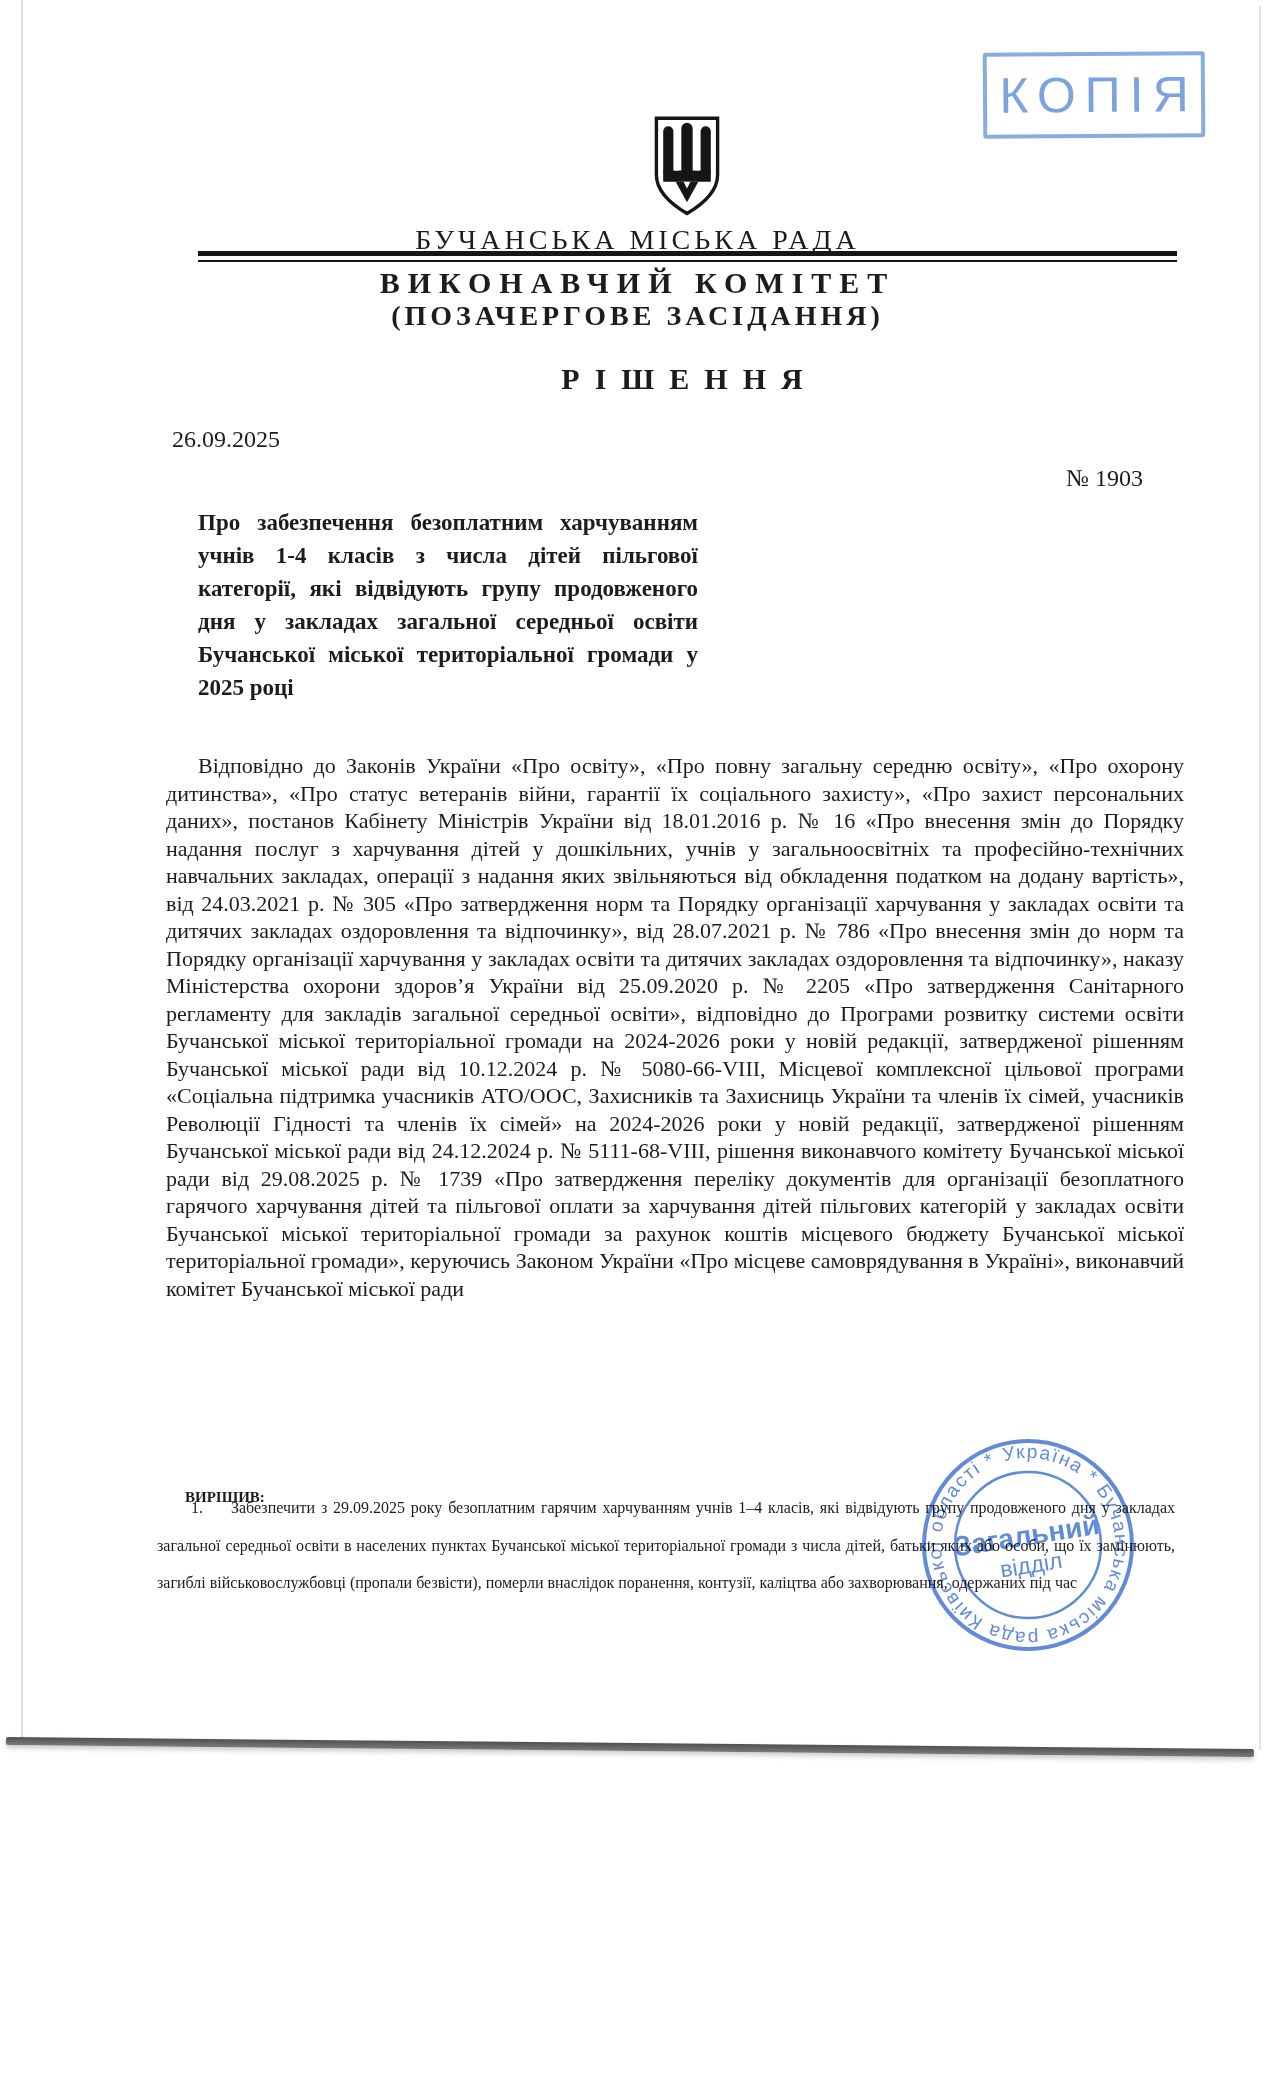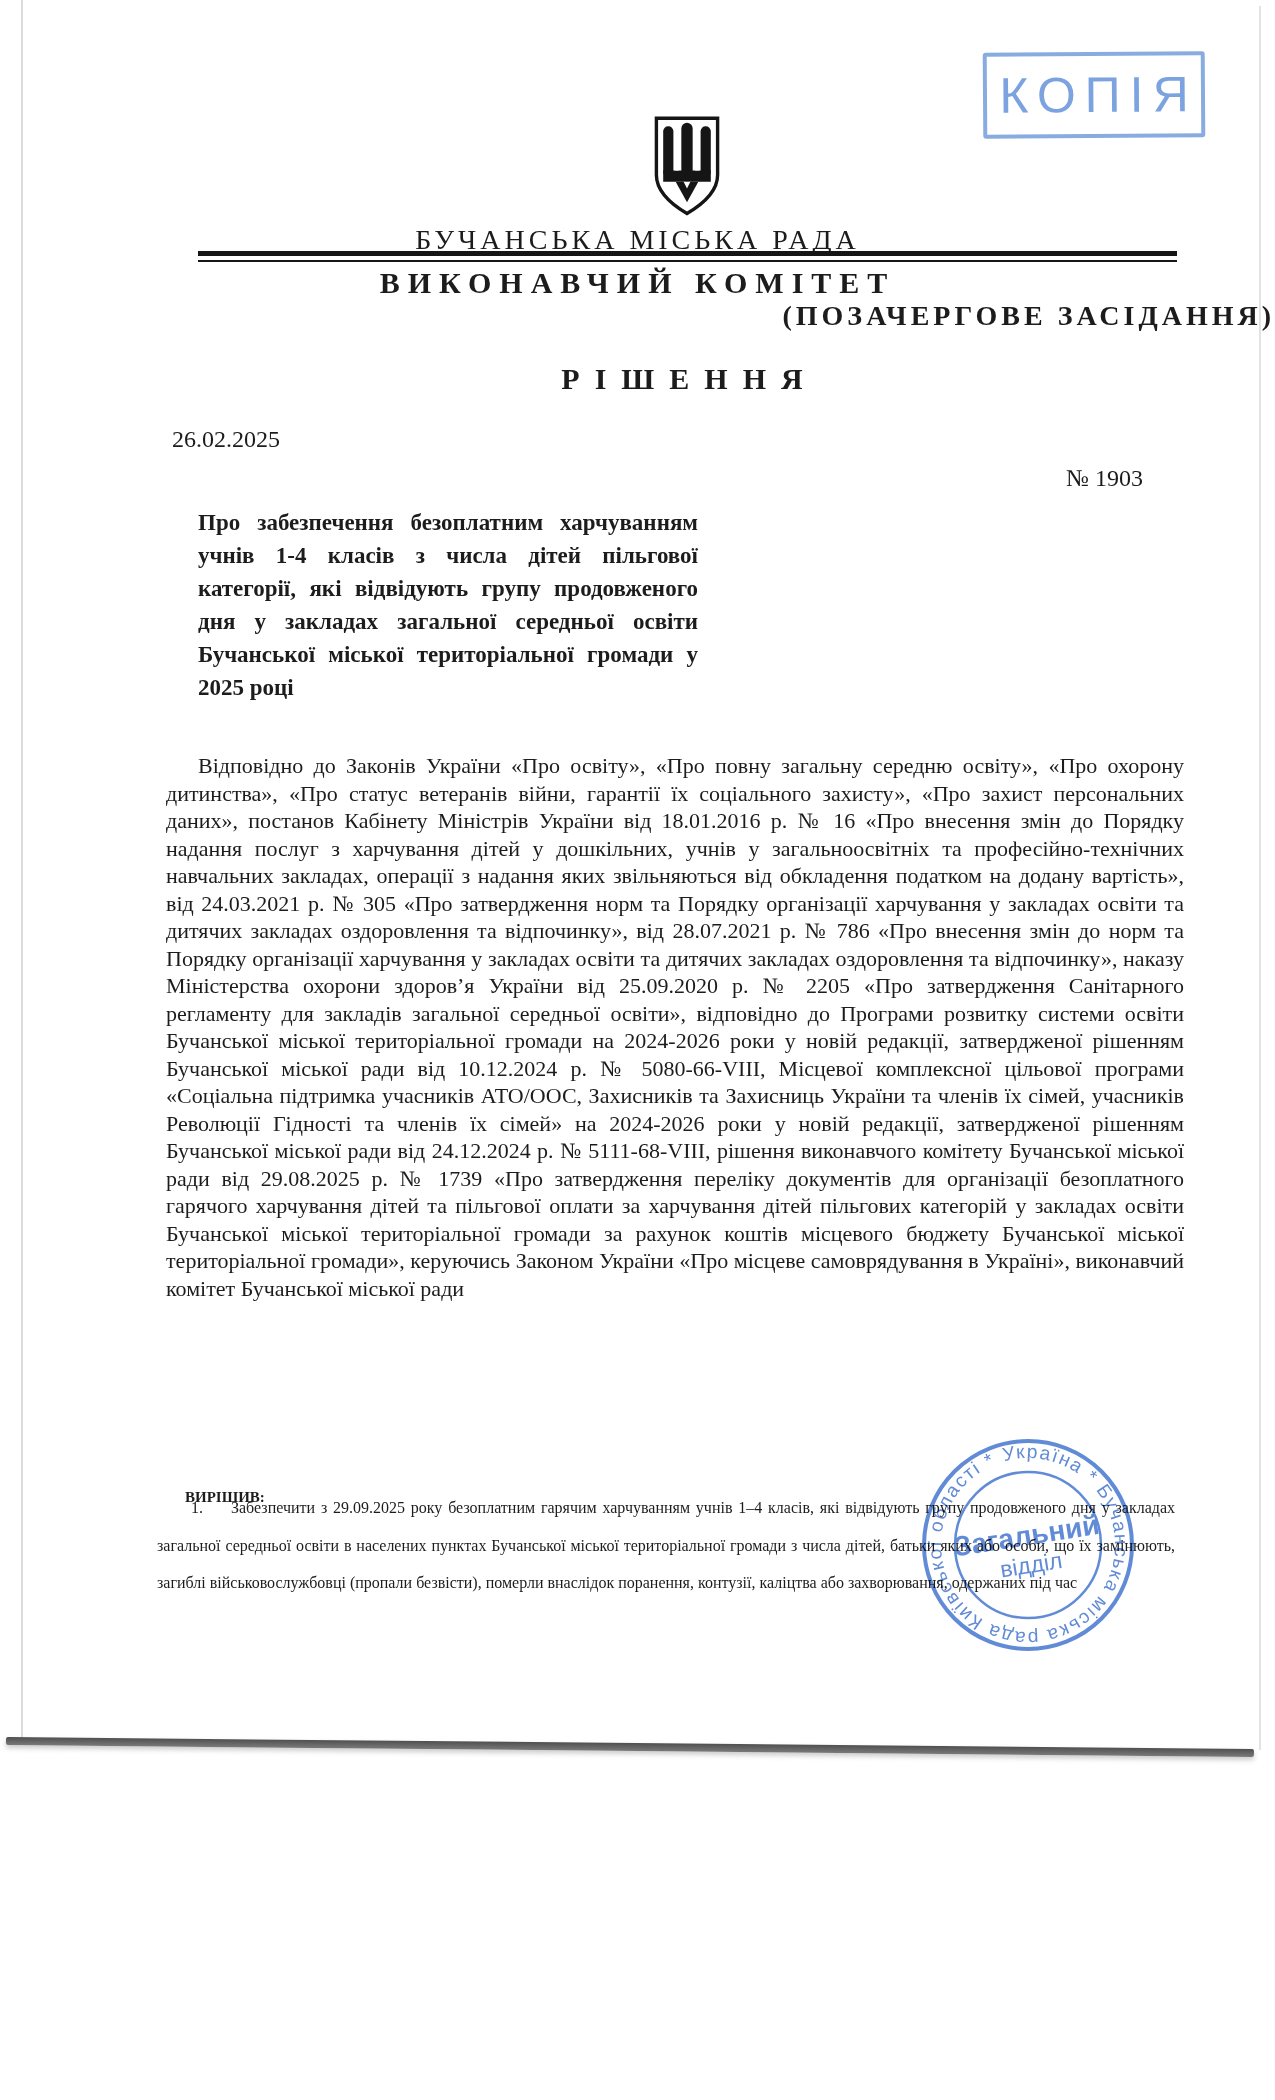--- a/index.html
+++ b/index.html
@@ -40,21 +40,21 @@
   
   .emblem{left:651px;top:116px;width:72px;height:102px;}
 
   
   .org-name{left:0;right:0;top:224px;text-align:center;
     font-size:28px;font-weight:normal;letter-spacing:4px;}
   .header-rule{left:198px;top:251px;width:979px;height:4px;
     border-top:5px solid #161616;border-bottom:2px solid #161616;}
   .committee{left:0;right:0;top:266px;text-align:center;
     font-size:30px;font-weight:bold;letter-spacing:8px;}
-  .session-type{left:0;right:0;top:300px;text-align:right;
+  .session-type{left:0;right:0;top:300px;text-align:center;
     font-size:28px;font-weight:bold;letter-spacing:4px;}
   .doc-type{left:0;right:0;top:362px;text-align:center;
     font-size:30px;font-weight:bold;letter-spacing:15px;
     transform:translateX(52px);}
   .doc-date{left:172px;top:426px;font-size:24px;}
   .doc-number{left:1066px;top:434px;font-size:24px;margin-top:31px;}
 
   
   .subject{left:198px;top:506px;width:500px;margin:0;
     font-size:23px;font-weight:bold;line-height:33px;
@@ -97,21 +97,21 @@
   <path d="M20 58 H40 L30 76 Z" fill="#151515"></path>
   <path d="M19 48 l4 -7 v7 Z M37 48 l4 -7 v-0 l0 7 Z" fill="#ffffff"></path>
   <path d="M27 58 l3 6 l3 -6 Z" fill="#ffffff"></path>
 </svg>
 
 <div class="abs org-name">БУЧАНСЬКА МІСЬКА РАДА</div>
 <div class="abs header-rule"></div>
 <div class="abs committee">ВИКОНАВЧИЙ КОМІТЕТ</div>
 <div class="abs session-type">(ПОЗАЧЕРГОВЕ ЗАСІДАННЯ)</div>
 <div class="abs doc-type">РІШЕННЯ</div>
-<div class="abs doc-date">26.02.2025</div>
+<div class="abs doc-date">26.09.2025</div>
 <div class="abs doc-number">№ 1903</div>
 
 <p class="abs subject">Про забезпечення безоплатним харчуванням учнів 1-4 класів з числа дітей пільгової категорії, які відвідують групу продовженого дня у закладах загальної середньої освіти Бучанської міської територіальної громади у 2025 році</p>
 
 <p class="abs preamble">Відповідно до Законів України «Про освіту», «Про повну загальну середню освіту», «Про охорону дитинства», «Про статус ветеранів війни, гарантії їх соціального захисту», «Про захист персональних даних», постанов Кабінету Міністрів України від 18.01.2016 р. № 16 «Про внесення змін до Порядку надання послуг з харчування дітей у дошкільних, учнів у загальноосвітніх та професійно-технічних навчальних закладах, операції з надання яких звільняються від обкладення податком на додану вартість», від 24.03.2021 р. № 305 «Про затвердження норм та Порядку організації харчування у закладах освіти та дитячих закладах оздоровлення та відпочинку», від 28.07.2021 р. № 786 «Про внесення змін до норм та Порядку організації харчування у закладах освіти та дитячих закладах оздоровлення та відпочинку», наказу Міністерства охорони здоров’я України від 25.09.2020 р. № 2205 «Про затвердження Санітарного регламенту для закладів загальної середньої освіти», відповідно до Програми розвитку системи освіти Бучанської міської територіальної громади на 2024-2026 роки у новій редакції, затвердженої рішенням Бучанської міської ради від 10.12.2024 р. № 5080-66-VIII, Місцевої комплексної цільової програми «Соціальна підтримка учасників АТО/ООС, Захисників та Захисниць України та членів їх сімей, учасників Революції Гідності та членів їх сімей» на 2024-2026 роки у новій редакції, затвердженої рішенням Бучанської міської ради від 24.12.2024 р. № 5111-68-VIII, рішення виконавчого комітету Бучанської міської ради від 29.08.2025 р. № 1739 «Про затвердження переліку документів для організації безоплатного гарячого харчування дітей та пільгової оплати за харчування дітей пільгових категорій у закладах освіти Бучанської міської територіальної громади за рахунок коштів місцевого бюджету Бучанської міської територіальної громади», керуючись Законом України «Про місцеве самоврядування в Україні», виконавчий комітет Бучанської міської ради</p>
 
 <div class="abs resolved">ВИРІШИВ:</div>
 <p class="abs item-1"><span class="item-num">1.</span><span>Забезпечити з 29.09.2025 року безоплатним гарячим харчуванням учнів 1–4 класів, які відвідують групу продовженого дня у закладах загальної середньої освіти в населених пунктах Бучанської міської територіальної громади з числа дітей, батьки яких або особи, що їх замінюють, загиблі військовослужбовці (пропали безвісти), померли внаслідок поранення, контузії, каліцтва або захворювання, одержаних під час</span></p>
 
 <svg class="abs round-stamp" viewBox="0 0 240 240">

